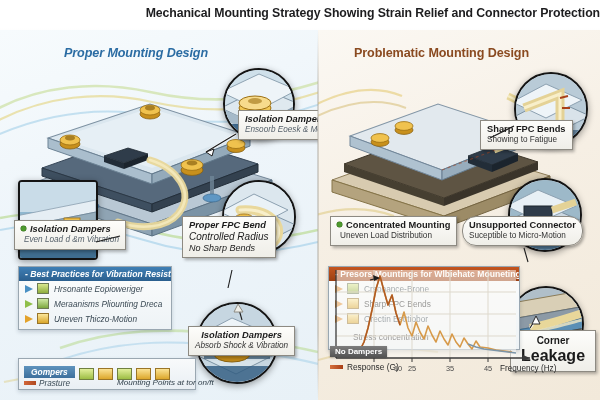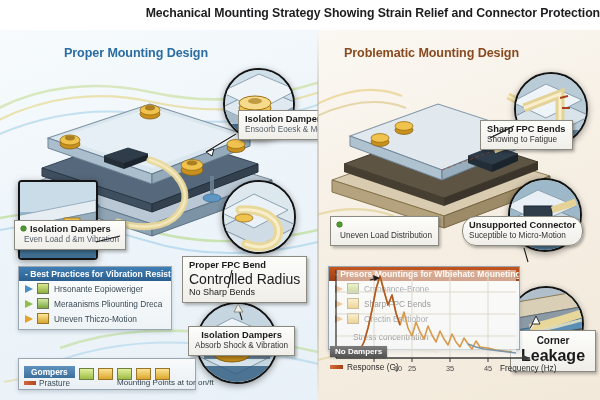--- a/index.html
+++ b/index.html
@@ -17,21 +17,21 @@
     font-size:12.3px;font-weight:bold;color:#1d1d1f;letter-spacing:-0.1px;
   }
   .title-rule{
     position:absolute;left:0;top:28px;width:600px;height:14px;
     background:linear-gradient(180deg,#ffffff 0%,#f3f5f7 100%);
   }
 
   
   .panel{position:absolute;top:30px;height:370px;overflow:hidden;}
   .panel-left{left:0;width:318px;
-    background:linear-gradient(160deg,#f7fbfd 0%,#eef5fa 42%,#e8f1f7 100%);}
+    background:linear-gradient(160deg,#f7fbfd 0%,#eef5fa 42%,#e8f1f7 100%);font-style:italic;}
   .panel-right{left:318px;width:282px;
     background:linear-gradient(160deg,#fbf8f3 0%,#f6efe4 45%,#f2e9da 100%);}
   .panel-split{position:absolute;left:317px;top:30px;width:2px;height:370px;
     background:linear-gradient(180deg,rgba(180,175,165,0) 0%,rgba(170,165,155,.45) 18%,rgba(170,165,155,.45) 82%,rgba(180,175,165,0) 100%);}
 
   .panel-head{
     position:absolute;font-size:12.6px;font-weight:bold;letter-spacing:-0.1px;
   }
   .head-left{left:64px;top:46px;color:#2b6ca3;}
   .head-right{left:344px;top:46px;color:#8a4a20;}
@@ -285,23 +285,23 @@
       <div class="c-s">Ensoorb Eoesk &amp; Motion</div>
     </div>
 
     <div class="callout blurry" style="left:14px;top:190px;padding-left:6px;">
       <div class="c-t">
         <span class="bullet bullet-green"></span><span>Isolation  Dampers</span>
       </div>
       <div class="c-s" style="padding-left:3px;">Even Load d &amp;m Vibration</div>
     </div>
 
-    <div class="callout" style="left:182px;top:186px;margin-top:40px;">
+    <div class="callout" style="left:182px;top:186px;">
       <div class="c-t">Proper FPC Bend</div>
-      <div class="c-t" style="font-weight:normal;font-size:14px;">Controlled Radius</div>
+      <div class="c-t" style="font-weight:normal;font-size:10px;">Controlled Radius</div>
       <div class="c-t" style="font-weight:normal;font-size:9px;">No Sharp Bends</div>
     </div>
 
     <div class="callout center-txt" style="left:188px;top:296px;">
       <div class="c-t">Isolation Dampers</div>
       <div class="c-s">Absorb Shock &amp; Vibration</div>
     </div>
 
     <svg width="318" height="370" style="position:absolute;left:0;top:0;pointer-events:none;">
       <path d="M236,104 L206,122" stroke="#ffffff" stroke-width="2.6" fill="none"></path>
@@ -356,21 +356,21 @@
 
   <div class="panel panel-right">
 
     <svg width="282" height="370" style="position:absolute;left:0;top:0;">
       <path d="M-5,76 C30,58 60,56 84,66" stroke="#e8d38c" stroke-width="2.4" fill="none" opacity=".75"></path>
       <path d="M-5,88 C32,70 62,68 88,78" stroke="#d9c27e" stroke-width="2" fill="none" opacity=".6"></path>
       <path d="M-5,186 C26,176 54,178 76,186" stroke="#e0cb85" stroke-width="2.2" fill="none" opacity=".6"></path>
       <path d="M0,330 C40,318 80,316 120,322" stroke="#dcc680" stroke-width="2" fill="none" opacity=".45"></path>
     </svg>
 
-    <div class="panel-head head-right" style="left:26px;top:16px;position:absolute;">Problematic Mounting Design</div>
+    <div class="panel-head head-right" style="left:36px;top:16px;position:absolute;">Problematic Mounting Design</div>
 
     <svg width="282" height="190" style="position:absolute;left:0;top:34px;">
 
       <path d="M14,116 L120,78 L232,112 L126,152 Z" fill="#d8cbb0" stroke="#8e7d58" stroke-width="1"></path>
       <path d="M14,116 L14,128 L126,164 L126,152 Z" fill="#b4a37e" stroke="#857448" stroke-width="1"></path>
       <path d="M126,152 L126,164 L232,124 L232,112 Z" fill="#9c8b66" stroke="#746442" stroke-width="1"></path>
 
       <path d="M26,100 L120,66 L220,98 L126,134 Z" fill="#5e5443" stroke="#3d362a" stroke-width="1"></path>
       <path d="M26,100 L26,108 L126,142 L126,134 Z" fill="#463f31"></path>
       <path d="M126,134 L126,142 L220,106 L220,98 Z" fill="#3a342a"></path>
@@ -434,21 +434,21 @@
       </svg>
     </div>
 
     <div class="callout" style="left:162px;top:90px;">
       <div class="c-t">Sharp FPC Bends</div>
       <div class="c-s">Showing to Fatigue</div>
     </div>
 
     <div class="callout" style="left:12px;top:186px;">
       <div class="c-t">
-        <span class="bullet bullet-green"></span>
+        <span class="bullet bullet-green"></span><span>Concentrated Mounting</span>
       </div>
       <div class="c-s" style="padding-left:3px;">Uneven Load Distribution</div>
     </div>
 
     <div class="callout" style="left:144px;top:186px;border-radius:14px;">
       <div class="c-t">Unsupported Connector</div>
       <div class="c-s">Suceptible to Micro-Motion</div>
     </div>
 
     <div class="callout center-txt" style="left:192px;top:300px;padding:4px 10px 5px 10px;">

